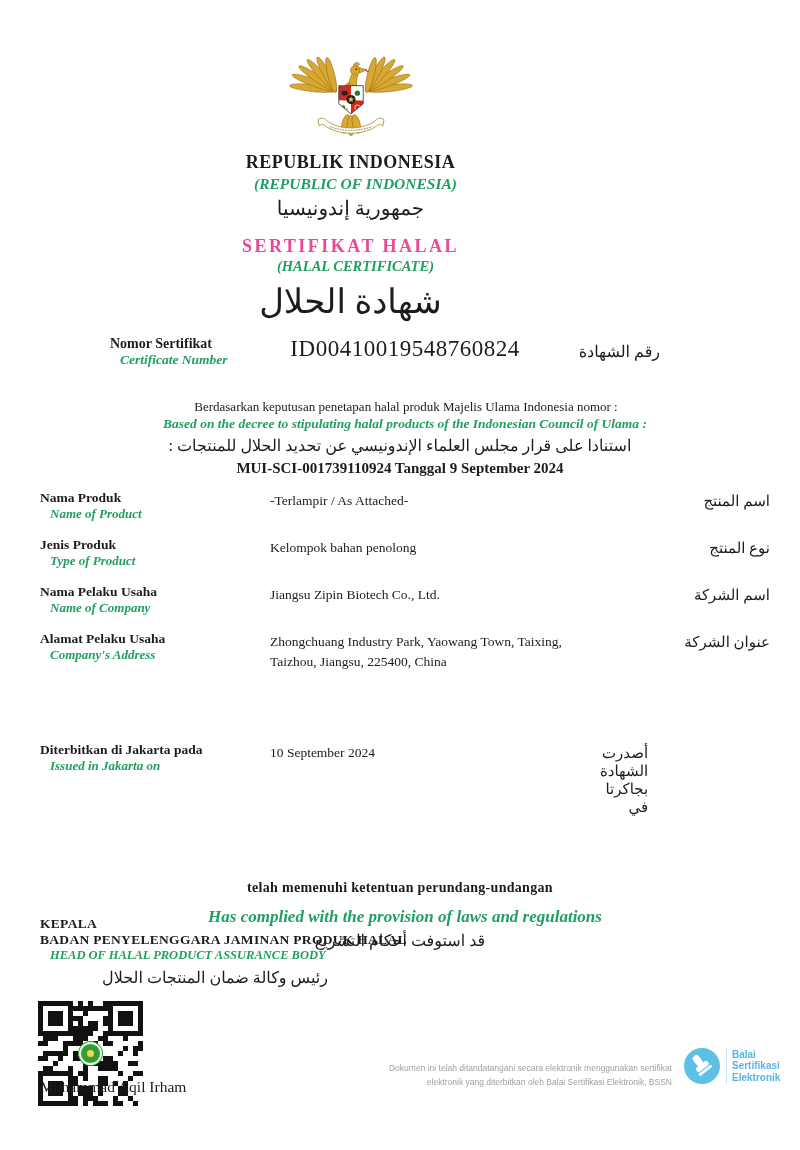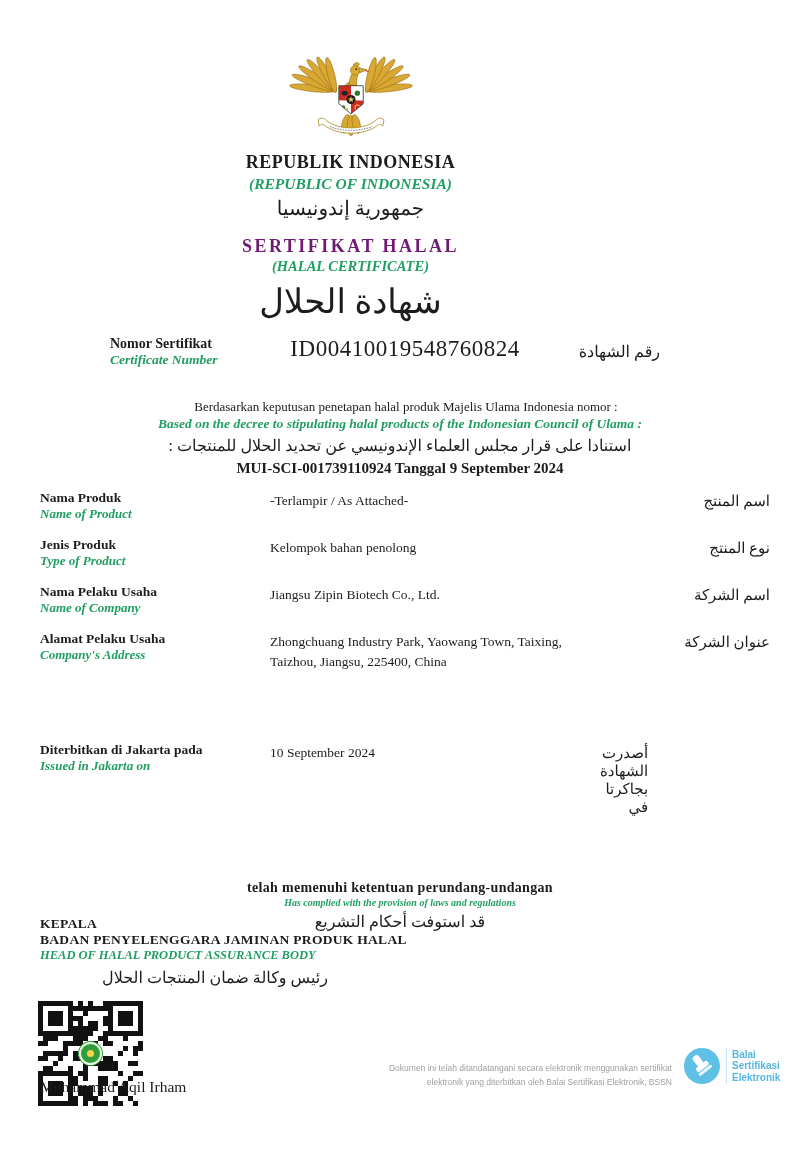--- a/index.html
+++ b/index.html
@@ -4,22 +4,22 @@
 <style>
   * { margin: 0; padding: 0; box-sizing: border-box; }
   html, body { background: #ffffff; }
   body {
     width: 800px; height: 1150px;
     position: relative;
     font-family: "Liberation Serif", "DejaVu Serif", serif;
     color: #1c1c1c;
     overflow: hidden;
   }
-  .green  { color: #219e62; }
-  .olive  { color: #701a75; }
+  .green  { color: #219e62; padding-left: 10px; }
+  .olive  { color: #ec4899; }
   .gray   { color: #9f9f9f; }
   .blue   { color: #55b7e0; }
   .bi     { font-weight: bold; font-style: italic; }
 
   
   .header { position: absolute; top: 40px; left: 0; width: 701px; text-align: center; }
   .emblem { display: block; margin: 0 auto 10px auto; }
   .country      { font-size: 18px; font-weight: bold; letter-spacing: .5px; }
   .country-en   { font-size: 15.5px; margin-top: 2px; }
   .country-ar   { font-size: 20px; margin-top: 3px; }
@@ -50,21 +50,21 @@
   .frow .lbl-id { font-size: 13.5px; font-weight: bold; }
   .frow .lbl-en { font-size: 13px; }
   .frow .val    { font-size: 13.5px; padding-top: 1px; line-height: 1.45; }
   .frow .lbl-ar { font-size: 15px; text-align: right; padding-top: 2px; }
 
   .issued { position: absolute; top: 742px; left: 0; width: 660px; }
 
   
   .compliance { position: absolute; top: 880px; left: 0; width: 800px; text-align: center; }
   .compliance .c1 { font-size: 14px; font-weight: bold; letter-spacing: .3px; }
-  .compliance .c2 { font-size: 10px; margin-top: 1px; }
+  .compliance .c2 { font-size: 17px; margin-top: 11px; }
   .compliance .c3 { font-size: 16px; margin-top: 4px; }
 
   
   .signatory { position: absolute; top: 916px; left: 40px; width: 420px; }
   .signatory .s1 { font-size: 13.5px; font-weight: bold; letter-spacing: .3px; }
   .signatory .s2 { font-size: 12.5px; }
   .signatory .s3 { font-size: 16px; margin-top: 5px; text-align: center; width: 350px; }
 
   .qr-wrap { position: absolute; top: 1001px; left: 38px; width: 105px; height: 105px; }
   .qr-wrap svg { display: block; }

